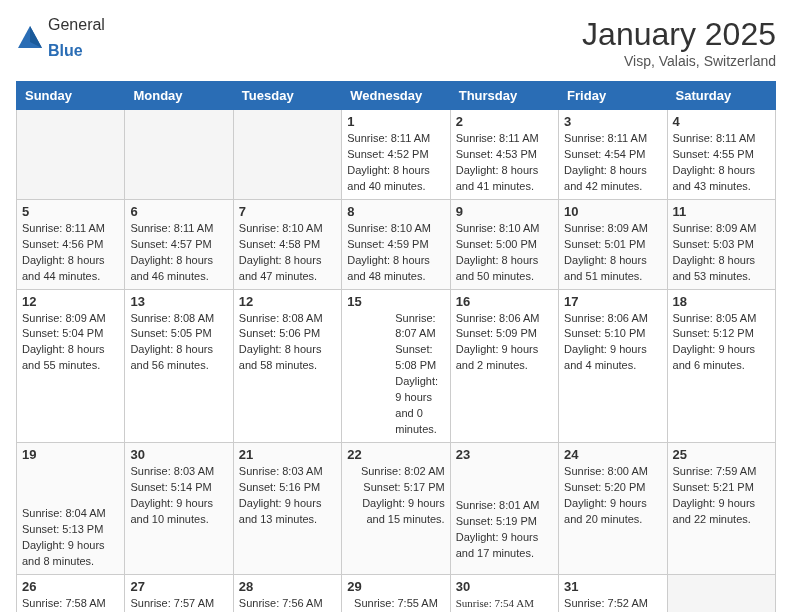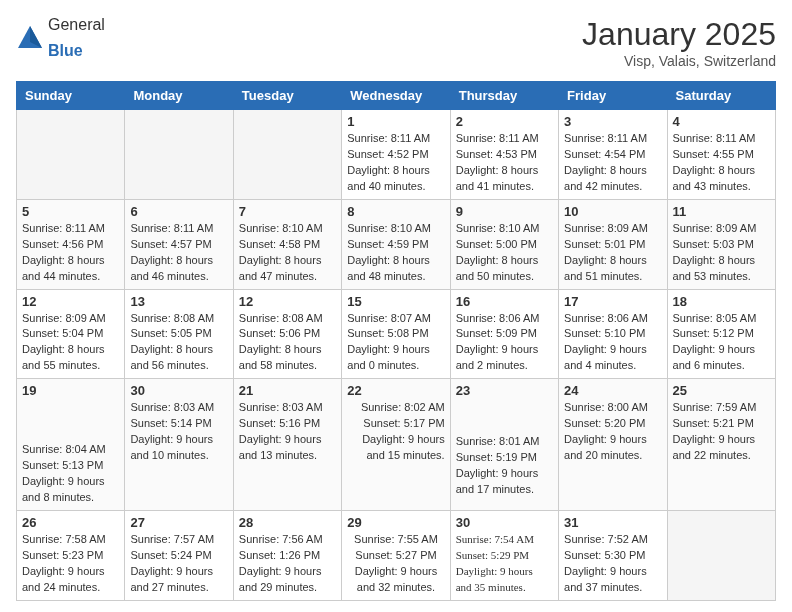--- a/index.html
+++ b/index.html
@@ -228,21 +228,21 @@
         </td>
         <td>
           <div class="day-num">12</div>
           <div class="day-info" style="white-space: pre-line;">Sunrise: 8:08 AM
 Sunset: 5:06 PM
 Daylight: 8 hours
 and 58 minutes.</div>
         </td>
         <td>
           <div class="day-num">15</div>
-          <div class="day-info" style="white-space: pre-line;">Sunrise: 8:07 AM
+          <div class="day-info" style="white-space: pre-line; margin-left: 48px;">Sunrise: 8:07 AM
 Sunset: 5:08 PM
 Daylight: 9 hours
 and 0 minutes.</div>
         </td>
         <td>
           <div class="day-num">16</div>
           <div class="day-info" style="white-space: pre-line;">Sunrise: 8:06 AM
 Sunset: 5:09 PM
 Daylight: 9 hours
 and 2 minutes.</div>

